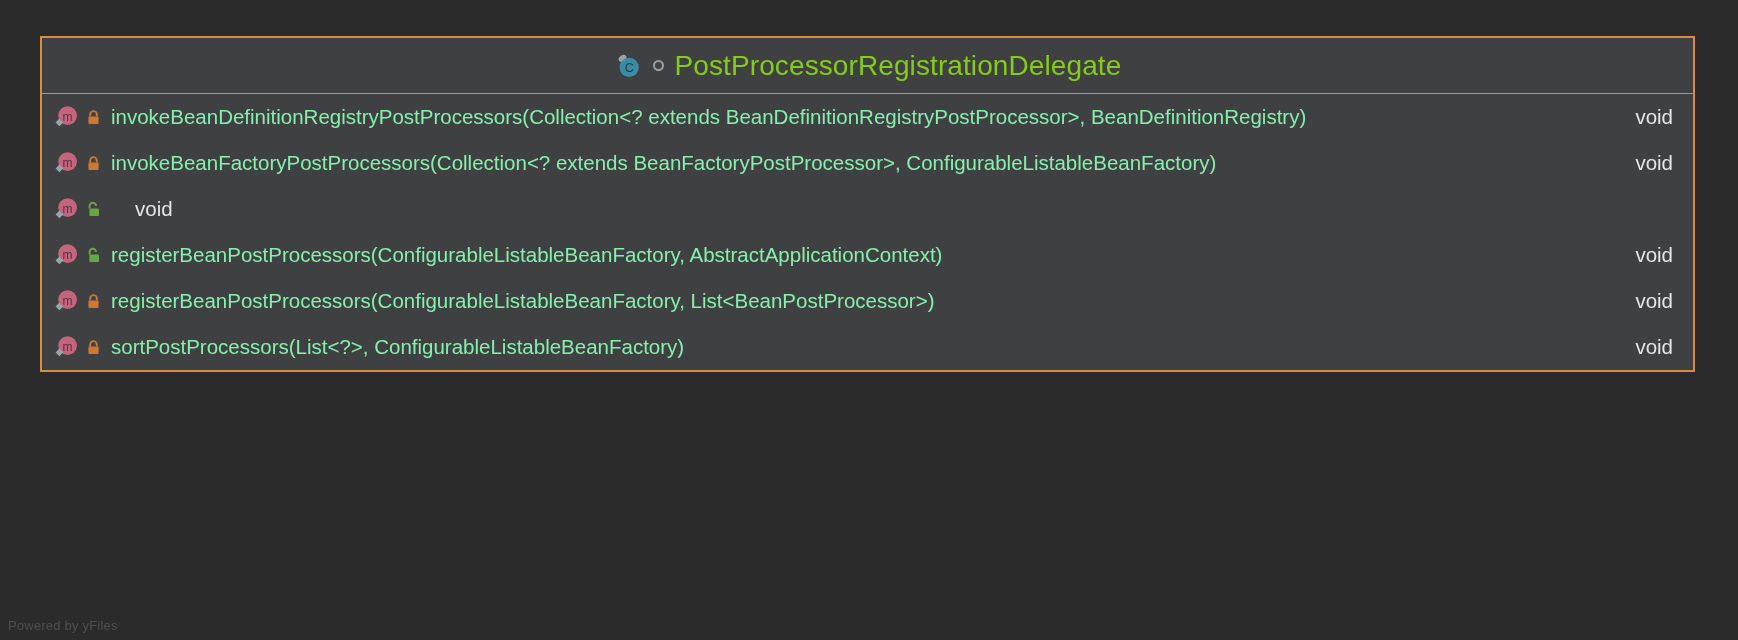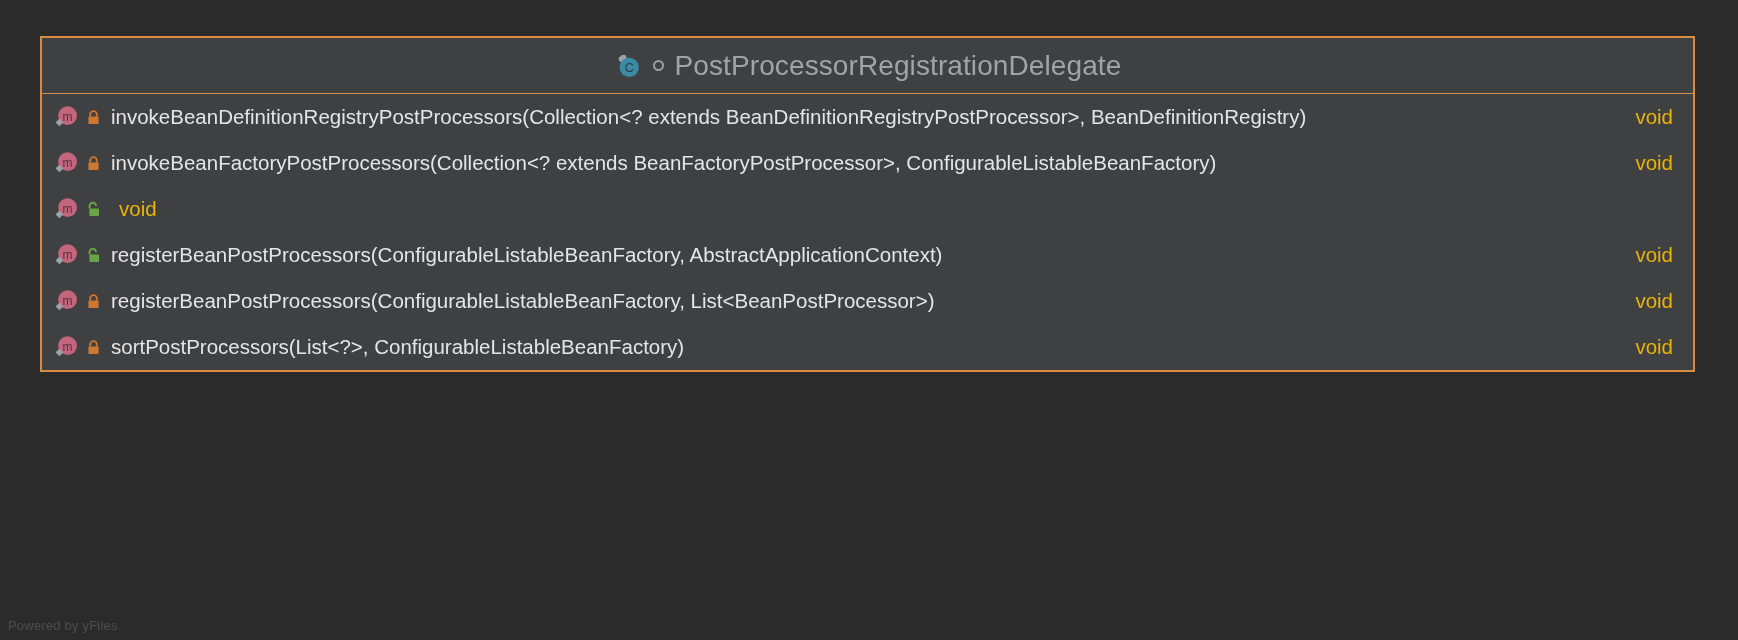--- a/index.html
+++ b/index.html
@@ -54,21 +54,21 @@
   .header-dot {
     width: 11px;
     height: 11px;
     border-radius: 50%;
     border: 2px solid #9aa0a6;
     box-sizing: border-box;
     flex: 0 0 auto;
   }
   #node-title {
     font-size: 28px;
-    color: #a3a3a3;
+    color: #84cc16;
     letter-spacing: 0.1px;
     white-space: nowrap;
   }
 
   
   .member-row {
     height: 46px;
     display: flex;
     align-items: center;
     padding: 0 20px 0 12px;
@@ -90,30 +90,30 @@
     flex: 0 0 auto;
   }
   .lock-icon {
     width: 17px;
     height: 17px;
     display: block;
     flex: 0 0 auto;
   }
   .member-signature {
     font-size: 20.5px;
-    color: #e5e5e5;
+    color: #86efac;
     white-space: nowrap;
     flex: 1 1 auto;
     overflow: hidden;
   }
   .member-type {
     font-size: 20.5px;
-    color: #eab308;
-    flex: 0 0 auto;
-    margin-left: 8px;
+    color: #e5e5e5;
+    flex: 0 0 auto;
+    margin-left: 24px;
     white-space: nowrap;
   }
 
   
   #watermark {
     position: absolute;
     left: 8px;
     bottom: 7px;
     font-size: 13px;
     color: #4d4d4d;

